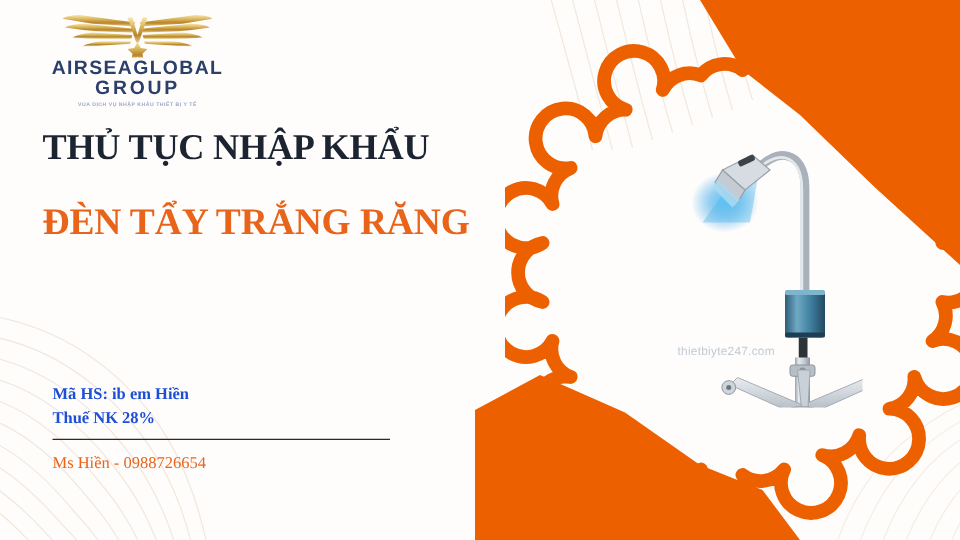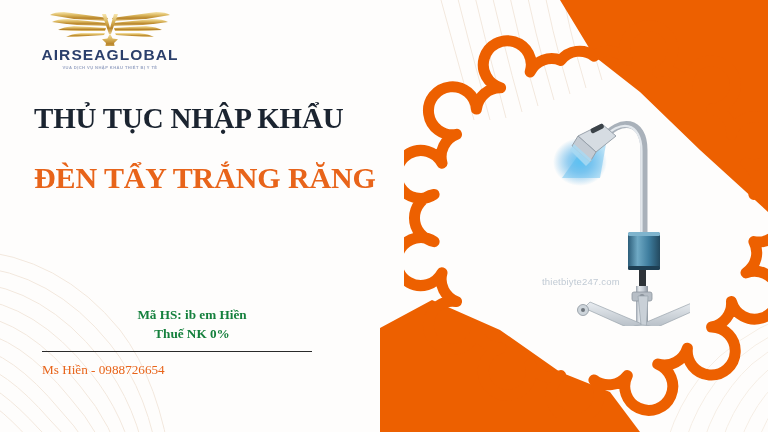--- a/index.html
+++ b/index.html
@@ -67,24 +67,23 @@
     color:#e8641a;
     white-space:nowrap;
     line-height:1;
   }
   
   .info-block { position:absolute; left:42px; top:305px; width:300px; }
   .info-line {
     font-family:"Liberation Serif", serif;
     font-weight:700;
     font-size:13.2px;
-    color:#15803d;
+    color:#1d4ed8;
     line-height:1.46;
     white-space:nowrap;
-    text-align:center;
   }
   .divider {
     width:270px; height:1.4px; background:#2a2a2a;
     margin:7px 0 8px 0;
   }
   .contact-line {
     font-family:"Liberation Serif", serif;
     font-weight:400;
     font-size:13.2px;
     color:#e8641a;
@@ -295,28 +294,29 @@
           <path d="M68 22 L100 20 Q111 21 116 24 Q103 25 92 25 L69 25 Z"></path>
           <path d="M69 27 L93 27 Q103 28 108 31 Q96 31 86 30 L70 29 Z"></path>
 
           <path d="M56 8 L60 8 L64 22 L68 8 L72 8 L65 28 L63 28 Z"></path>
 
           <path d="M64 27.5 L66.6 32.4 L72 33.2 L68 37 L69 42.4 L64 39.8 L59 42.4 L60 37 L56 33.2 L61.4 32.4 Z"></path>
         </g>
       </svg>
       <div class="logo-name">
         <span>AIRSEAGLOBAL</span>
+        <span class="l2">GROUP</span>
       </div>
       <div class="logo-tag">VUA DỊCH VỤ NHẬP KHẨU THIẾT BỊ Y TẾ</div>
     </div>
 
     <div class="title-main">THỦ TỤC NHẬP KHẨU</div>
     <div class="title-sub">ĐÈN TẨY TRẮNG RĂNG</div>
 
     <div class="info-block">
       <div class="info-line">Mã HS: ib em Hiền</div>
-      <div class="info-line">Thuế NK 0%</div>
+      <div class="info-line">Thuế NK 28%</div>
       <div class="divider"></div>
       <div class="contact-line">Ms Hiền - 0988726654</div>
     </div>
 
   </div>
 </div>
 
 </body></html>

